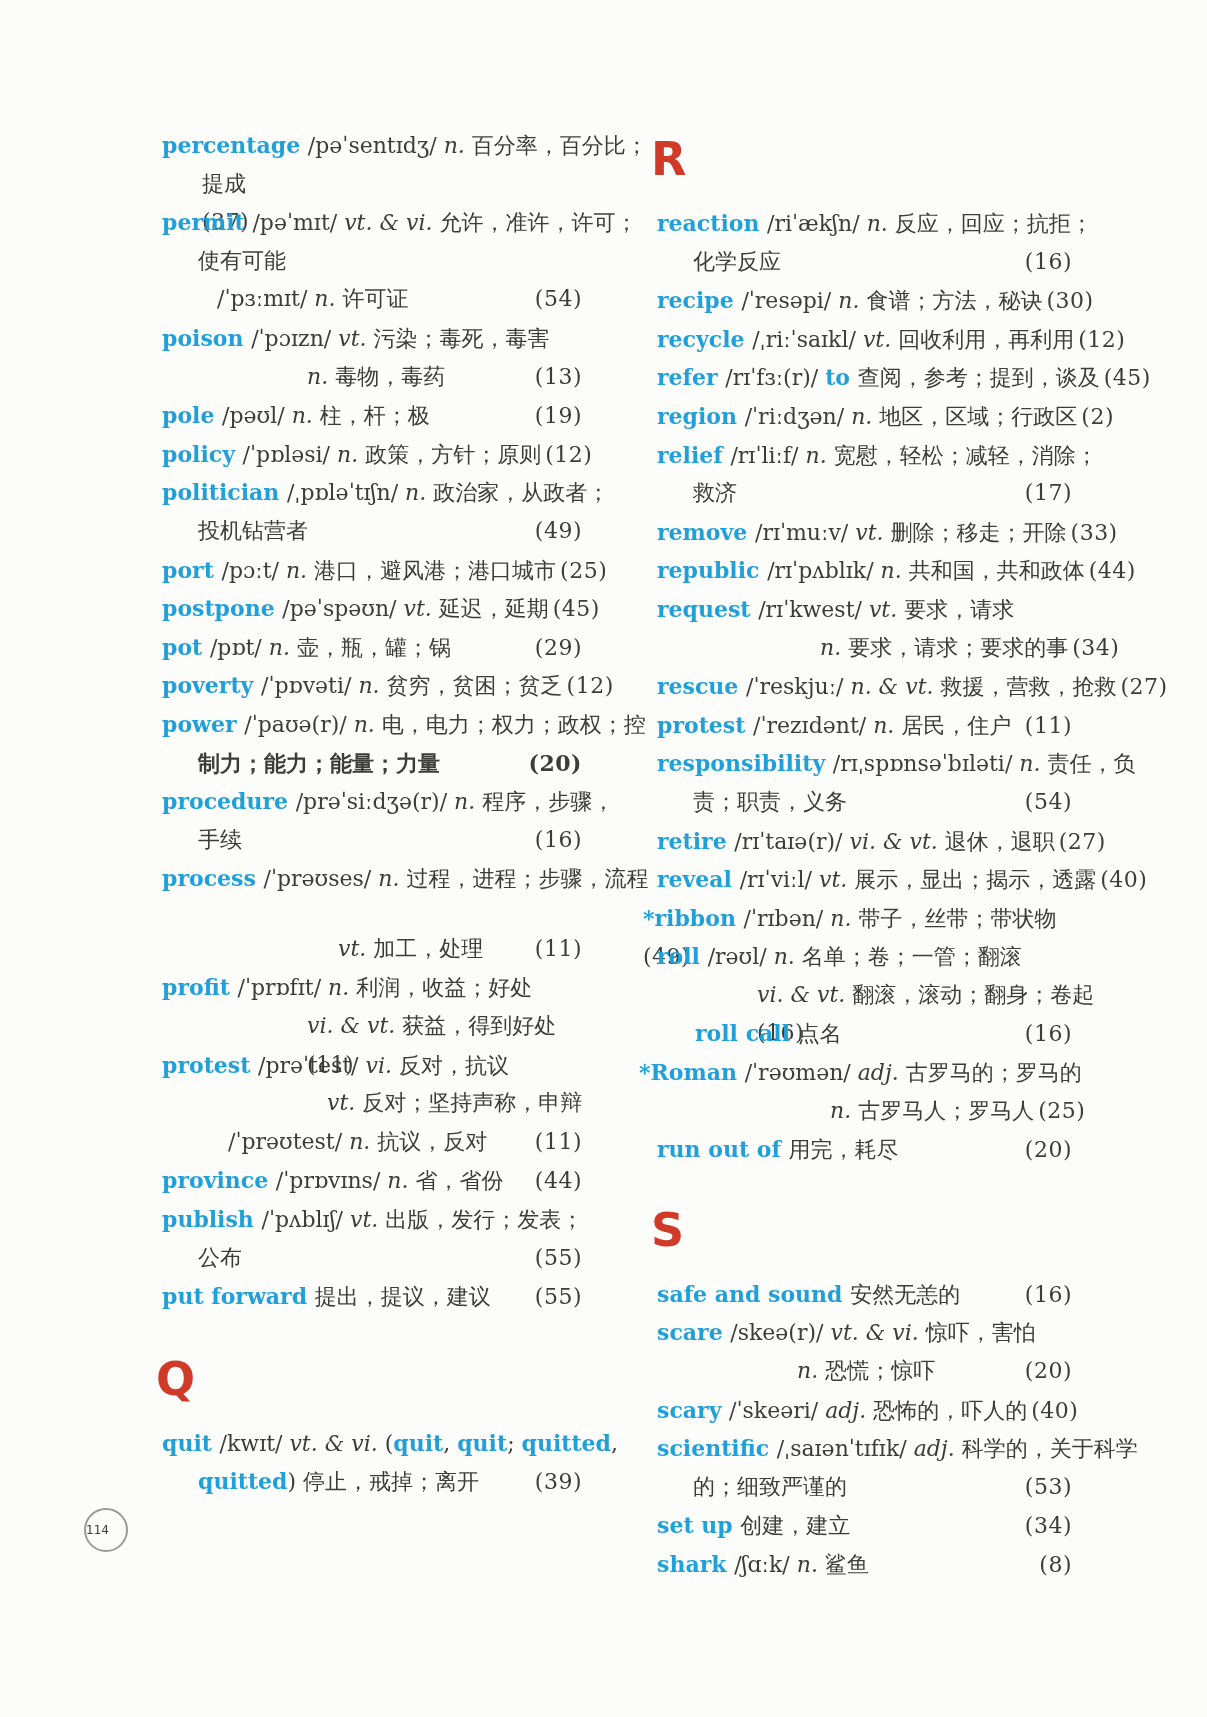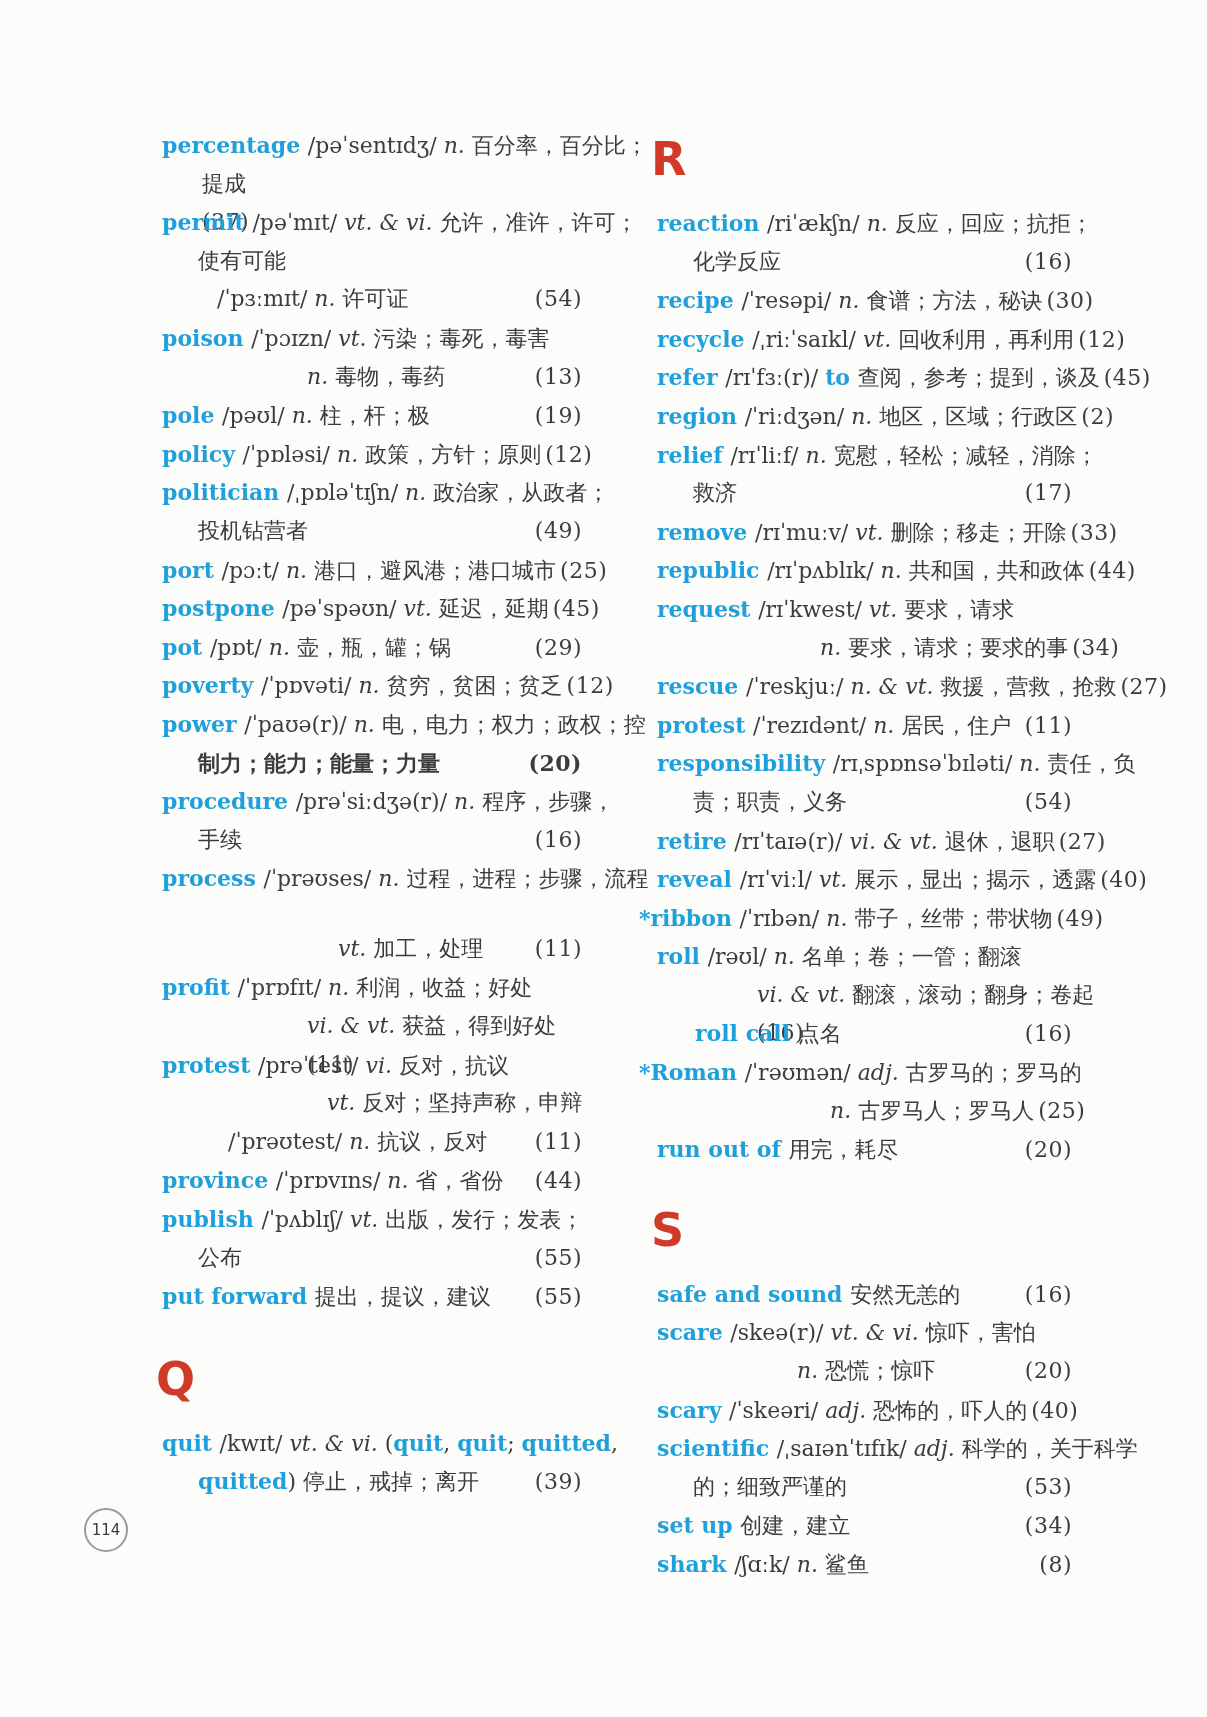--- a/index.html
+++ b/index.html
@@ -32,23 +32,23 @@
     font-weight:800;font-size:46px;line-height:46px;
     color:var(--red,#d03a28);
     margin:38px 0 22px -6px;
   }
   .col-right .sec:first-child{margin-top:0;}
   .col-left .sec{margin:40px 0 22px -6px;}
   .badge{
     position:absolute;left:84px;top:1508px;
     width:40px;height:40px;border-radius:50%;
     border:2px solid var(--badge_border,#9a9a98);
-    display:flex;align-items:center;justify-content:center;
+    display:flex;align-items:center;
     font-family:"DejaVu Sans","Liberation Sans",sans-serif;
-    font-size:15px;color:var(--ink,#3c3c3c);
+    font-size:12px;color:var(--ink,#3c3c3c);
   }
 </style>
 </head>
 <body>
 
 <div class="page">
   <div class="col col-left">
       <div class="entry">
         <div class="line">
           <span class="txt"><span class="s-w">percentage </span><span class="s-p">/pəˈsentɪdʒ/ </span><span class="s-i">n. </span><span class="s-c">百分率，百分比；</span></span>
@@ -296,21 +296,21 @@
           <span class="pg">(27)</span>
         </div>
       </div>
       <div class="entry">
         <div class="line">
           <span class="txt"><span class="s-w">reveal </span><span class="s-p">/rɪˈviːl/ </span><span class="s-i">vt. </span><span class="s-c">展示，显出；揭示，透露</span></span>
           <span class="pg">(40)</span>
         </div>
       </div>
       <div class="entry">
-        <div class="line" style="margin-left: -18px;">
+        <div class="line" style="margin-left: -18px; flex-direction: column;">
           <span class="txt"><span class="s-w">*ribbon </span><span class="s-p">/ˈrɪbən/ </span><span class="s-i">n. </span><span class="s-c">带子，丝带；带状物</span></span>
           <span class="pg">(49)</span>
         </div>
       </div>
       <div class="entry">
         <div class="line">
           <span class="txt"><span class="s-w">roll </span><span class="s-p">/rəʊl/ </span><span class="s-i">n. </span><span class="s-c">名单；卷；一管；翻滚</span></span>
         </div>
         <div class="line" style="padding-left: 96px; flex-direction: column;">
           <span class="txt"><span class="s-i">vi. &amp; vt. </span><span class="s-c">翻滚，滚动；翻身；卷起</span></span>

